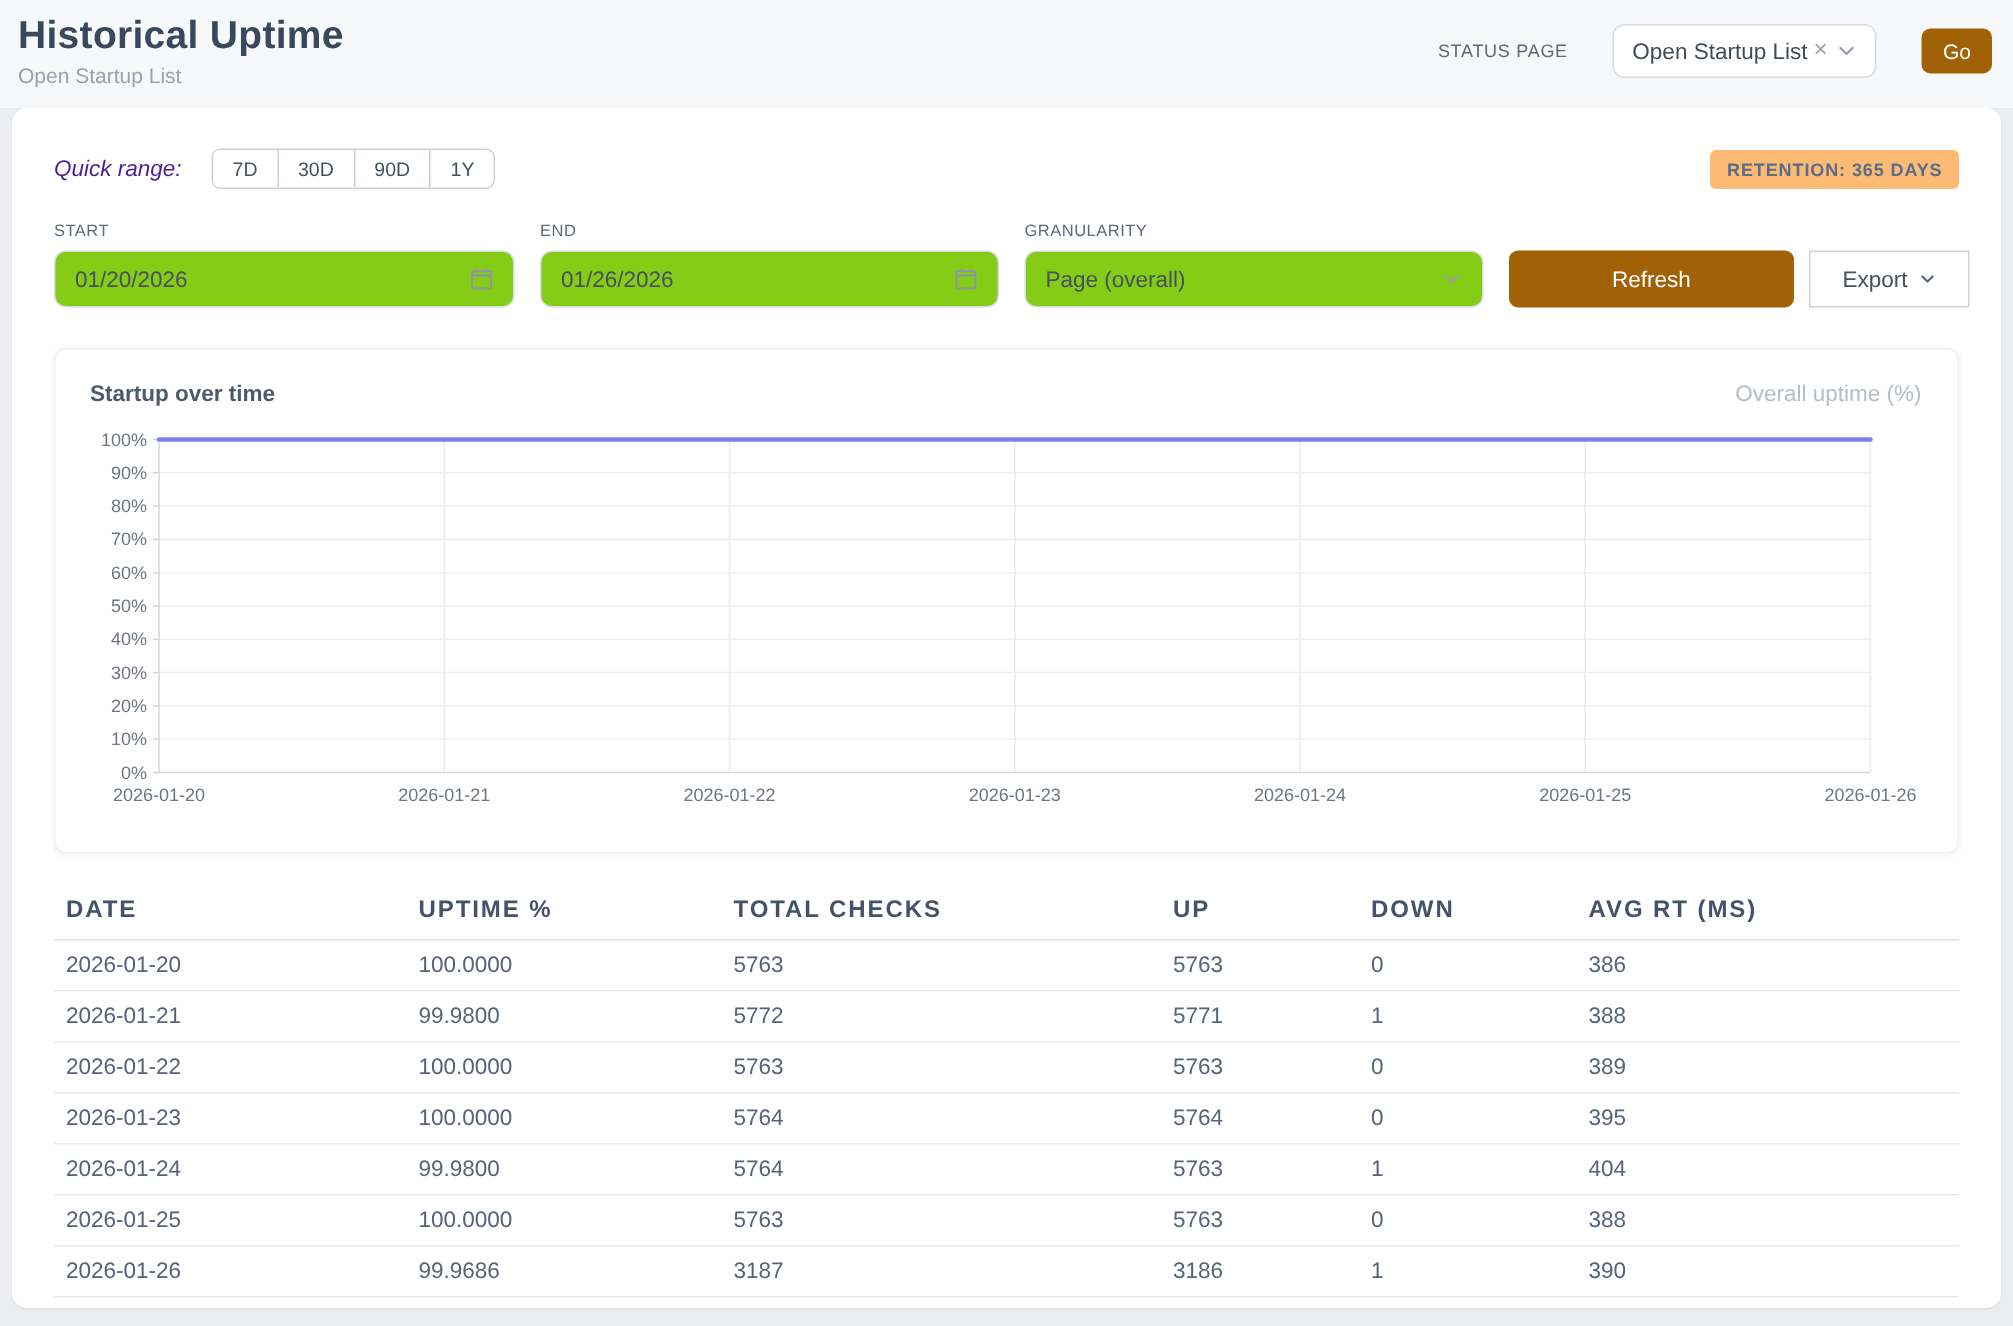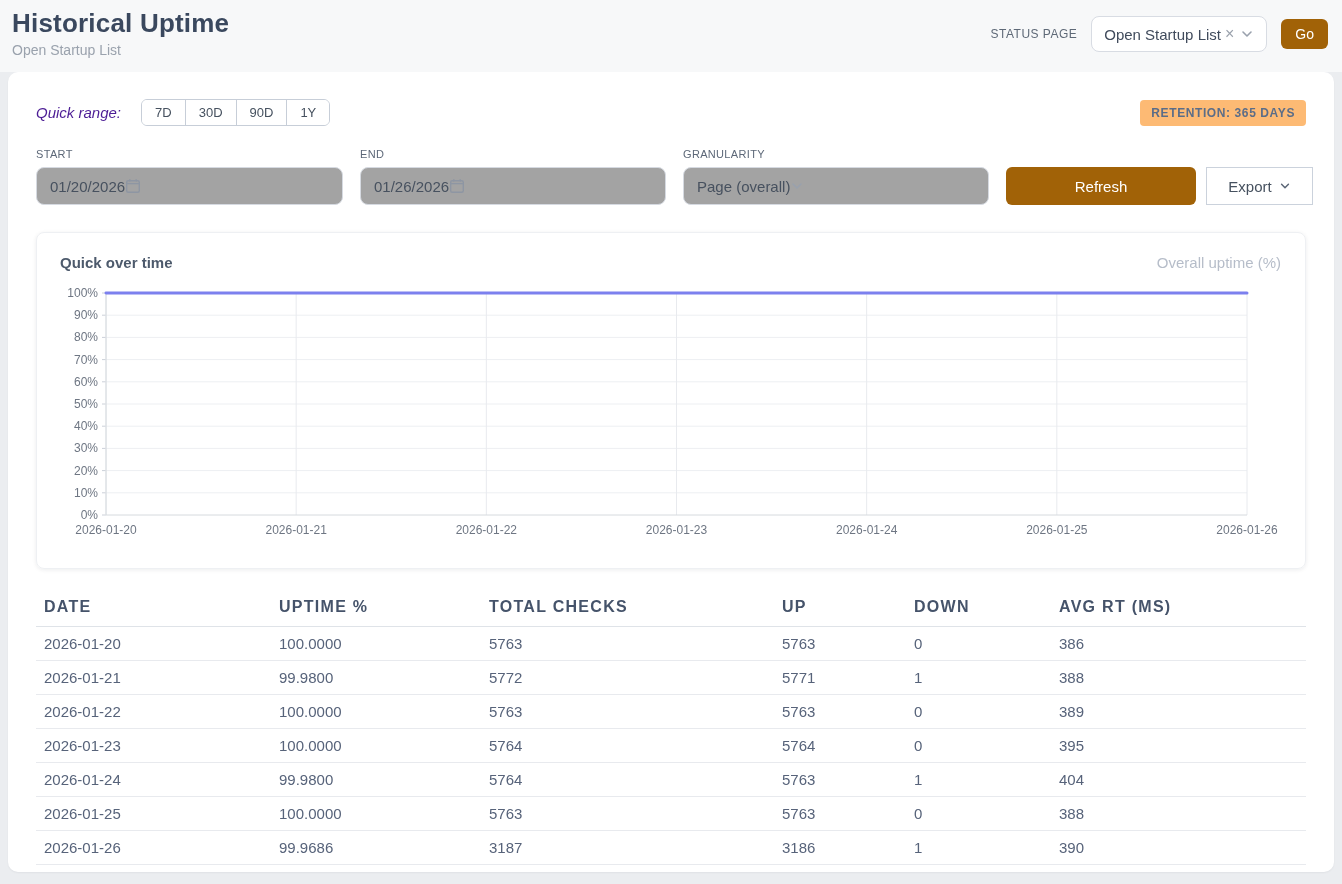--- a/index.html
+++ b/index.html
@@ -12,21 +12,21 @@
   }
   
   .topbar {
     background:#f7f8f9;
     height:72px;
     display:flex; align-items:flex-start; justify-content:space-between;
     padding:8px 14px 0 12px;
   }
   .title-block h1 { font-size:26px; font-weight:700; color:#3a485e; letter-spacing:.2px; }
   .title-block .subtitle { font-size:14px; color:#9aa2ad; margin-top:3px; }
-  .topbar-right { display:flex; align-items:center; gap:14px; margin-top:8px; }
+  .topbar-right { display:flex; align-items:center; gap:30px; margin-top:8px; }
   .status-label { font-size:12px; color:#5e6977; letter-spacing:.04em; font-weight:500; }
   .statuspage {
     display:flex; align-items:center; gap:6px;
     background:#fff; border:1px solid #d8dce3; border-radius:8px;
     height:36px; padding:0 12px; min-width:160px;
     font-size:15px; color:#404b5c; cursor:pointer;
   }
   .statuspage .clear-x { color:#9aa1ac; font-size:16px; line-height:1; margin-left:-2px; }
   .btn { border:none; cursor:pointer; font-family:inherit; }
   .btn-primary { background:#a16207; color:#fff; border-radius:6px; }
@@ -58,23 +58,23 @@
     font-size:12px; font-weight:700; letter-spacing:.05em;
     border-radius:4px; padding:6px 11px;
   }
   
   .fields-row { display:flex; align-items:flex-end; margin-top:22px; gap:17px; }
   .field label {
     display:block; font-size:11px; color:#5d6878; letter-spacing:.03em;
     margin-bottom:7px; font-weight:400;
   }
   .input {
-    display:flex; align-items:center; 
+    display:flex; align-items:center; justify-content:space-between;
     height:38px; border:1px solid #d6dae1; border-radius:8px;
-    padding:4px 13px; font-size:15px; color:#47515f; background:#a3a3a3;
+    padding:4px 13px; font-size:15px; color:#47515f; background:#84cc16;
     cursor:pointer;
   }
   .w-start .input { width:307px; }
   .w-end .input { width:306px; }
   .w-gran .input { width:306px; }
   .actions { display:flex; gap:10px; margin-left:auto; }
   .btn-refresh { width:190px; height:38px; font-size:15px; border-radius:6px; }
   .btn-outline {
     background:#fff; border:1px solid #cbd2dc; border-radius:0;
     height:38px; width:107px; font-size:15px; color:#46515f;
@@ -180,21 +180,21 @@
         <span>Export</span>
         <svg class="icon" width="12" height="12" viewBox="0 0 14 14">
             <path d="M3 5l4 4 4-4" stroke="#5a6575" stroke-width="1.7" fill="none" stroke-linecap="round" stroke-linejoin="round"></path>
           </svg>
       </button>
     </div>
   </div>
 
   <section class="chart-card">
     <div class="chart-head">
-      <h2>Quick over time</h2>
+      <h2>Startup over time</h2>
       <span class="legend">Overall uptime (%)</span>
     </div>
     <div id="chart"><svg width="1221" height="262">
           <line x1="42" y1="232" x2="46" y2="232" stroke="#ccd1d9" stroke-width="1"></line>
           <text x="38" y="236" text-anchor="end" fill="#6e7683" font-size="12">0%</text>
           <line x1="46" y1="209.8" x2="1187" y2="209.8" stroke="#edeff2" stroke-width="1"></line>
           <line x1="42" y1="209.8" x2="46" y2="209.8" stroke="#ccd1d9" stroke-width="1"></line>
           <text x="38" y="213.8" text-anchor="end" fill="#6e7683" font-size="12">10%</text>
           <line x1="46" y1="187.60000000000002" x2="1187" y2="187.60000000000002" stroke="#edeff2" stroke-width="1"></line>
           <line x1="42" y1="187.60000000000002" x2="46" y2="187.60000000000002" stroke="#ccd1d9" stroke-width="1"></line>

